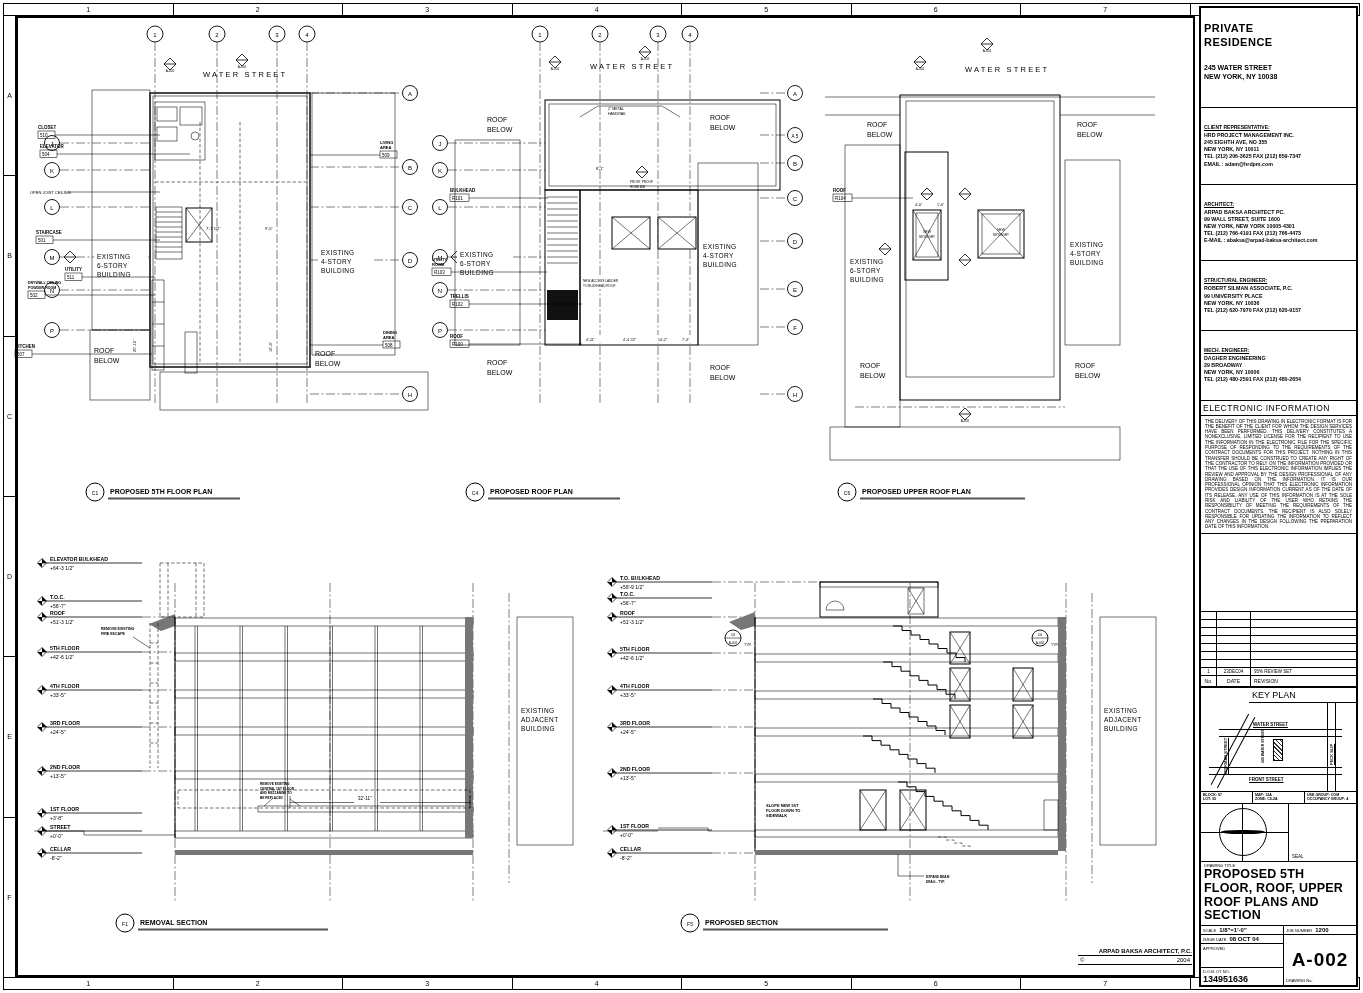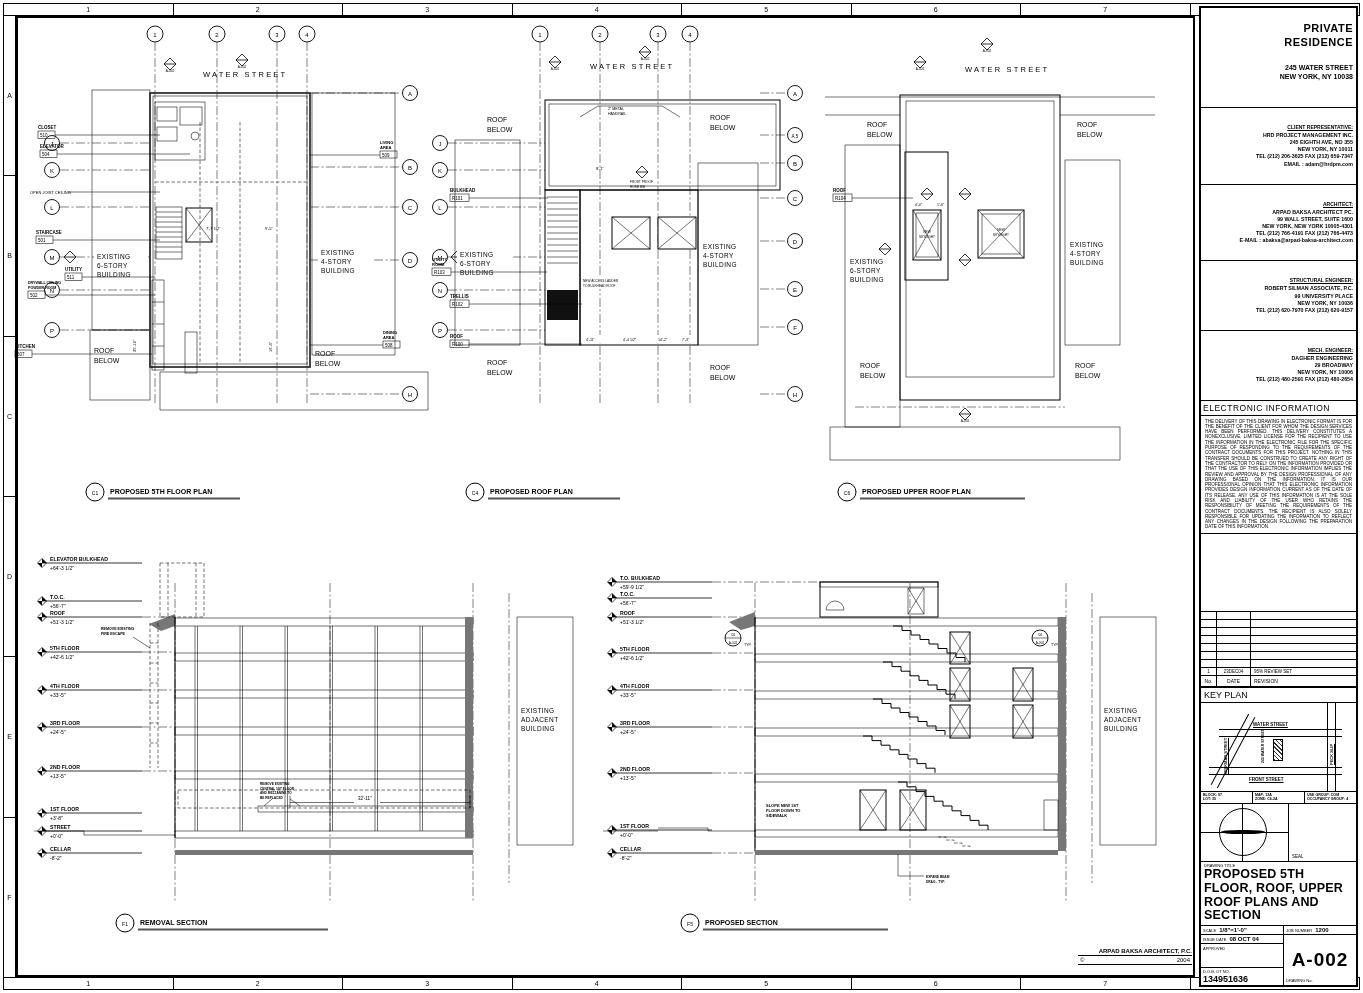--- a/index.html
+++ b/index.html
@@ -11,38 +11,38 @@
   .band-top{top:3px;} .band-bottom{top:977px;}
   .band-cell{flex:1;border-right:1px solid #000;font-size:7px;display:flex;align-items:center;justify-content:center;}
   .band-cell:last-child{border-right:none;}
   .band-left{position:absolute;left:3px;top:16px;width:13px;height:961px;border:1px solid #000;border-top:none;border-bottom:none;display:flex;flex-direction:column;}
   .band-row{flex:1;border-bottom:1px solid #000;font-size:7px;display:flex;align-items:center;justify-content:center;}
   .band-row:last-child{border-bottom:none;}
   .inner-border{position:absolute;left:16px;top:16px;width:1179px;height:961px;border:2px solid #000;}
   
   .tb{position:absolute;left:1199px;top:6px;width:159px;height:981px;border:2px solid #000;background:#fff;
       display:flex;flex-direction:column;font-size:5.5px;}
-  .tb-sec{border-bottom:1px solid #000;padding:16px 3px;text-align:right;}
+  .tb-sec{border-bottom:1px solid #000;padding:16px 3px;text-align:left;}
   .tb-proj{height:100px;padding-top:14px;}
   .tb-name{font-size:11px;font-weight:bold;letter-spacing:.5px;line-height:1.25;white-space:pre-line;}
   .tb-addr{font-size:7px;font-weight:bold;margin-top:2px;}
   .tb-addr.first{margin-top:14px;}
   .tb-head{font-size:5px;font-weight:bold;text-decoration:underline;margin-bottom:2px;}
   .tb-line{font-size:5.3px;font-weight:bold;line-height:1.35;}
   .tb-einfo-h{font-size:8.5px;text-align:left;padding:2px 2px;border-bottom:1px solid #000;font-weight:normal;letter-spacing:.5px;}
   .tb-einfo-b{font-size:4.5px;text-align:justify;line-height:1.18;padding:3px 4px;}
   .tb-gap{flex:1;}
   .rev-table{border-top:1px solid #000;}
   .rev-row{display:flex;height:8px;border-bottom:1px solid #000;font-size:4.5px;}
   .rev-row.hd{height:11px;font-size:5px;}
   .rev-c1{width:16px;border-right:1px solid #000;display:flex;align-items:center;justify-content:center;}
   .rev-c2{width:34px;border-right:1px solid #000;display:flex;align-items:center;justify-content:center;}
   .rev-c3{flex:1;display:flex;align-items:center;padding-left:3px;}
   .kp{border-top:1px solid #000;}
-  .kp-h{font-size:9px;text-align:left;padding:2px 3px;border-bottom:1px solid #000;}
+  .kp-h{font-size:9px;text-align:left;padding:2px 3px;border-bottom:1px solid #000;margin-left:48px;}
   .kp-map{position:relative;height:88px;overflow:hidden;}
   .kp-street-top{position:absolute;left:18px;right:14px;top:26px;height:8px;border-top:1px solid #000;border-bottom:1px solid #000;}
   .kp-street-bot{position:absolute;left:8px;right:14px;top:64px;height:8px;border-top:1px solid #000;border-bottom:1px solid #000;}
   .kp-lbl{position:absolute;font-size:4.5px;font-weight:bold;text-decoration:underline;}
   .kp-beekman{position:absolute;left:28px;top:8px;width:8px;height:80px;border-left:1px solid #000;border-right:1px solid #000;transform:rotate(28deg);}
   .kp-peck{position:absolute;right:20px;top:0;width:9px;height:88px;border-left:1px solid #000;border-right:1px solid #000;}
   .kp-vlbl{position:absolute;font-size:4px;font-weight:bold;text-decoration:underline;transform:rotate(-90deg);transform-origin:left top;white-space:nowrap;}
   .kp-site{position:absolute;left:72px;top:36px;width:10px;height:22px;border:1px solid #000;
     background:repeating-linear-gradient(45deg,#333 0 1px,transparent 1px 3px);}
   .kp-sitelbl{position:absolute;left:60px;top:60px;font-size:3.5px;font-weight:bold;transform:rotate(-90deg);transform-origin:left top;white-space:nowrap;}

